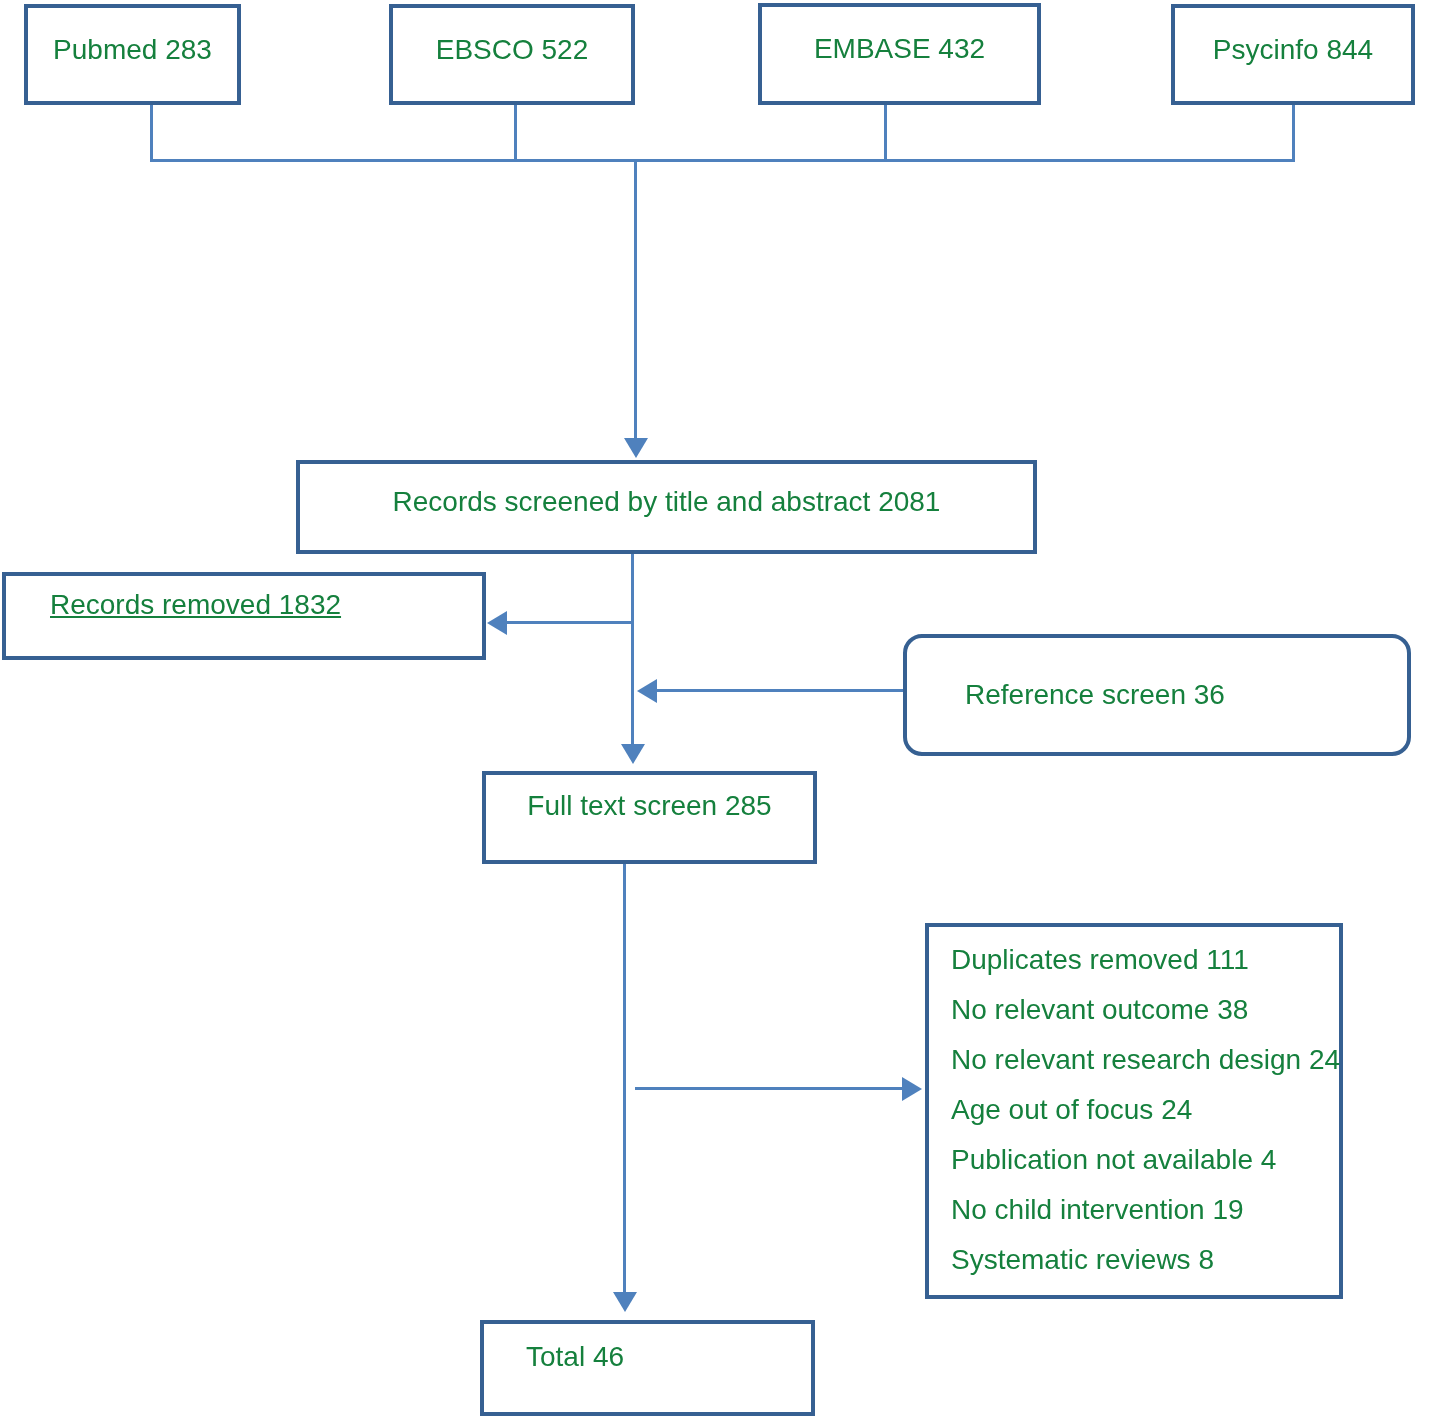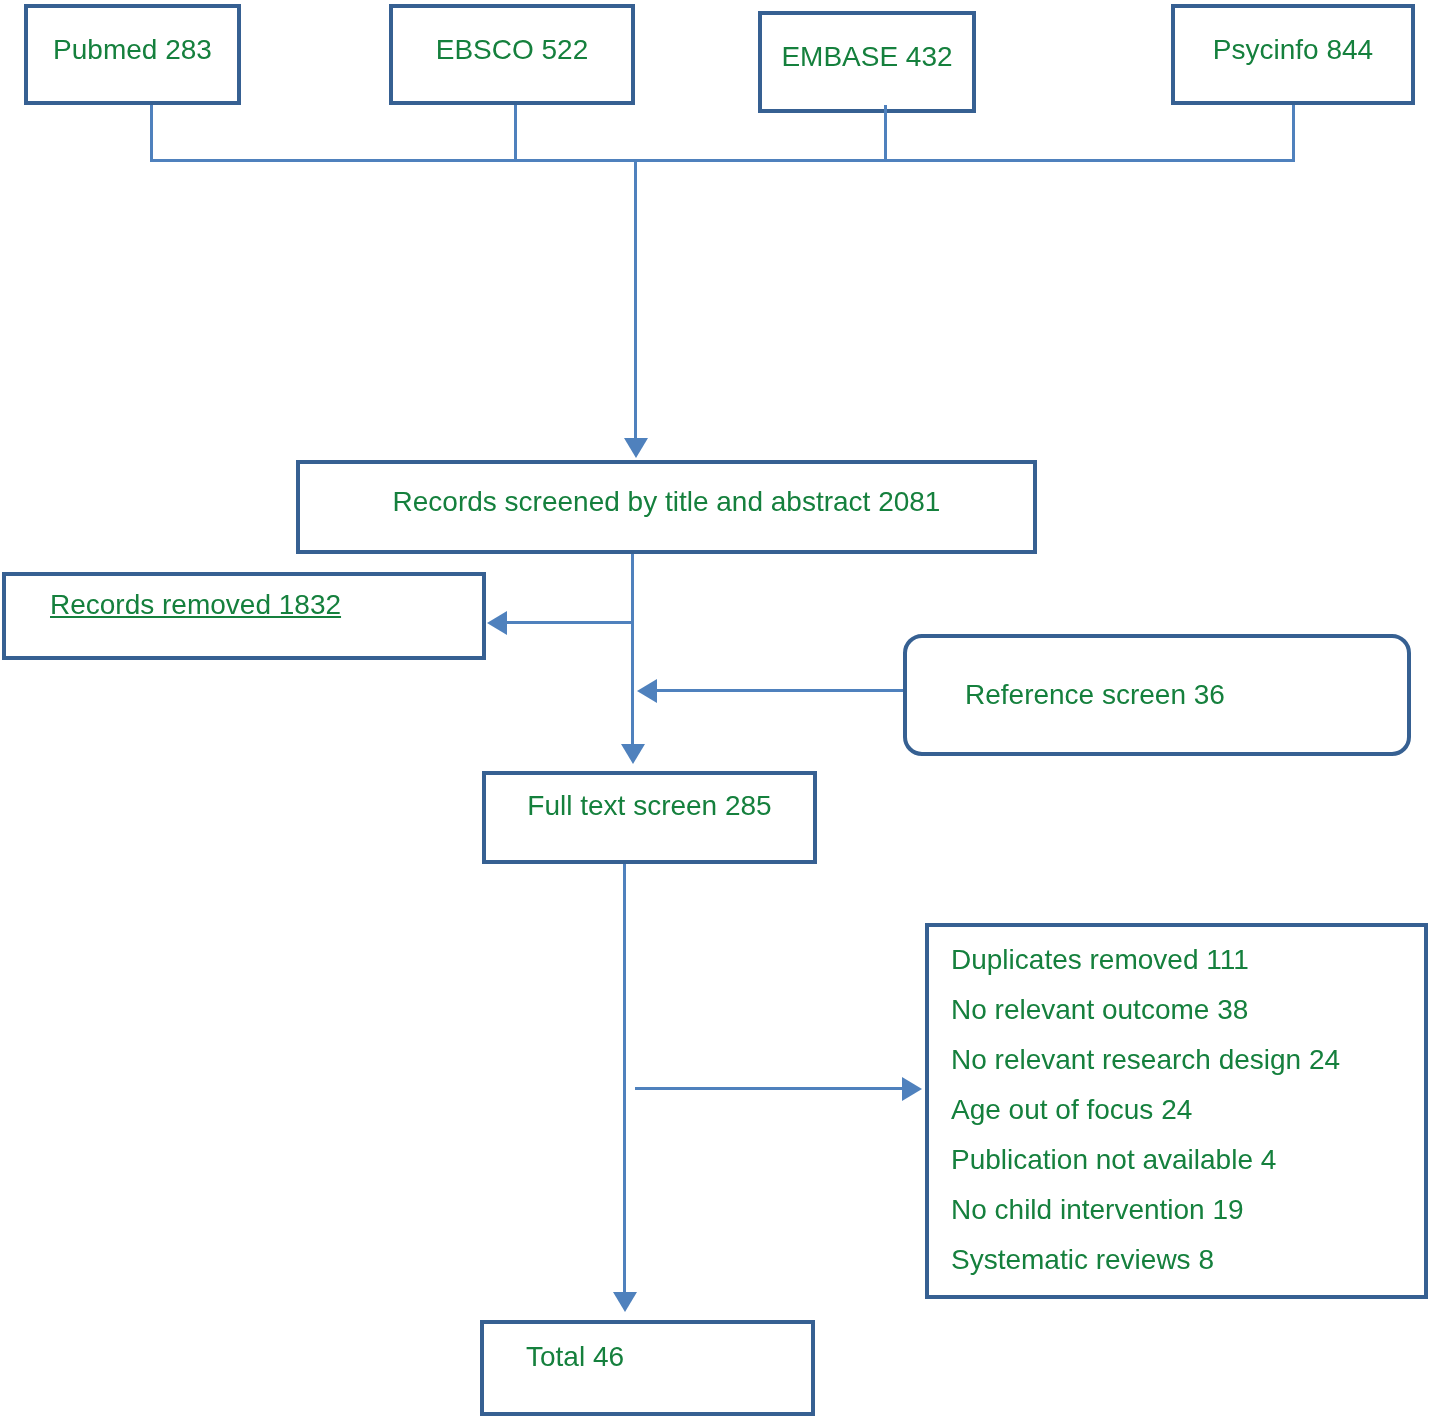--- a/index.html
+++ b/index.html
@@ -39,28 +39,28 @@
     border-right:20px solid #4F81BD;
   }
   .ah-right{
     border-top:12px solid transparent;
     border-bottom:12px solid transparent;
     border-left:20px solid #4F81BD;
   }
   
   .b-pubmed  {left:24px;  top:4px; width:217px; height:101px; padding-bottom:10px;}
   .b-ebsco   {left:389px; top:4px; width:246px; height:101px; padding-bottom:10px;}
-  .b-embase  {left:758px; top:11px; width:218px; height:102px; padding-bottom:10px;}
+  .b-embase  {left:758px; top:3px; width:283px; height:102px; padding-bottom:10px;}
   .b-psycinfo{left:1171px;top:4px; width:244px; height:101px; padding-bottom:10px;}
   
   .b-screened{left:296px; top:460px; width:741px; height:94px; padding-bottom:10px;}
   .b-removed {left:2px;   top:572px; width:484px; height:88px; padding:12px 10px 0 44px;text-decoration:underline;}
   .b-reference{left:903px;top:634px; width:508px; height:122px; display:flex;align-items:center;padding-left:58px;box-sizing:border-box;border-radius:19px;}
   .b-fulltext{left:482px; top:771px; width:335px; height:93px; padding-bottom:24px;}
-  .b-exclusions{left:925px;top:923px;width:503px;height:376px;padding:8px 14px 0 22px;line-height:50px;}
+  .b-exclusions{left:925px;top:923px;width:418px;height:376px;padding:8px 14px 0 22px;line-height:50px;}
   .b-total   {left:480px; top:1320px;width:335px; height:96px; padding:16px 10px 0 42px;}
   .excl-line{white-space:nowrap;}
 </style>
 </head>
 <body>
 
 <div class="canvas">
 
   <div class="box center b-pubmed">
     <span>Pubmed 283</span>

